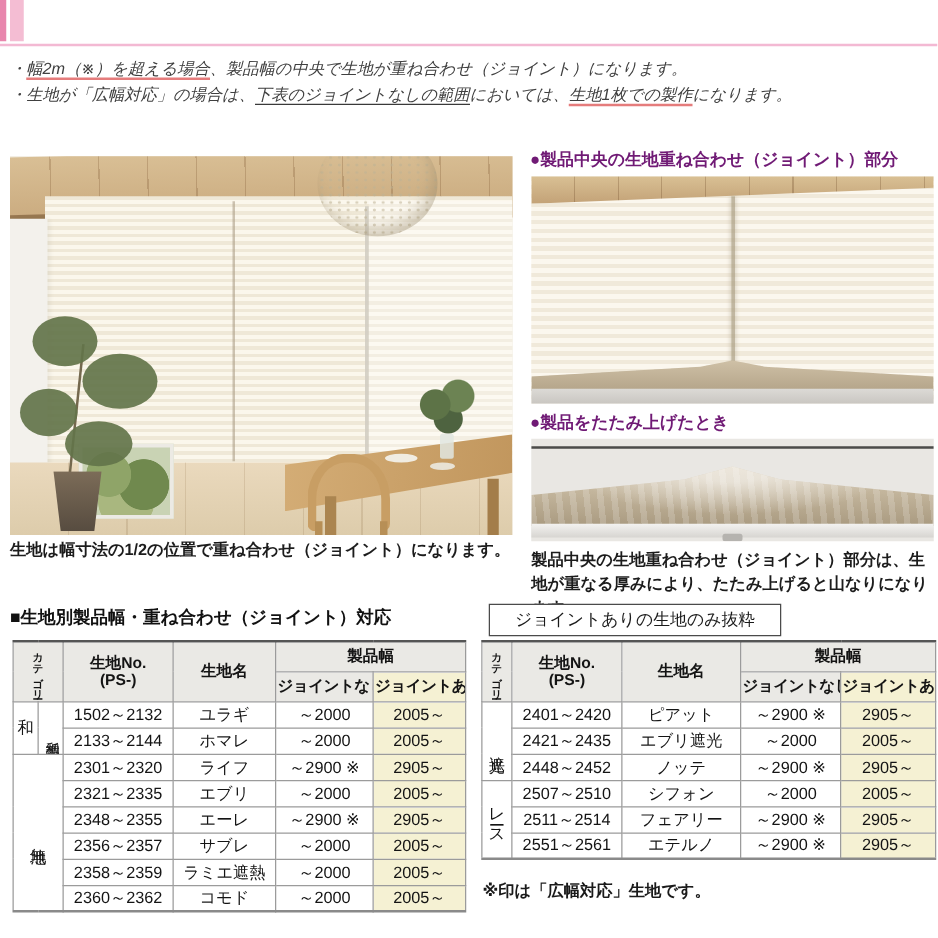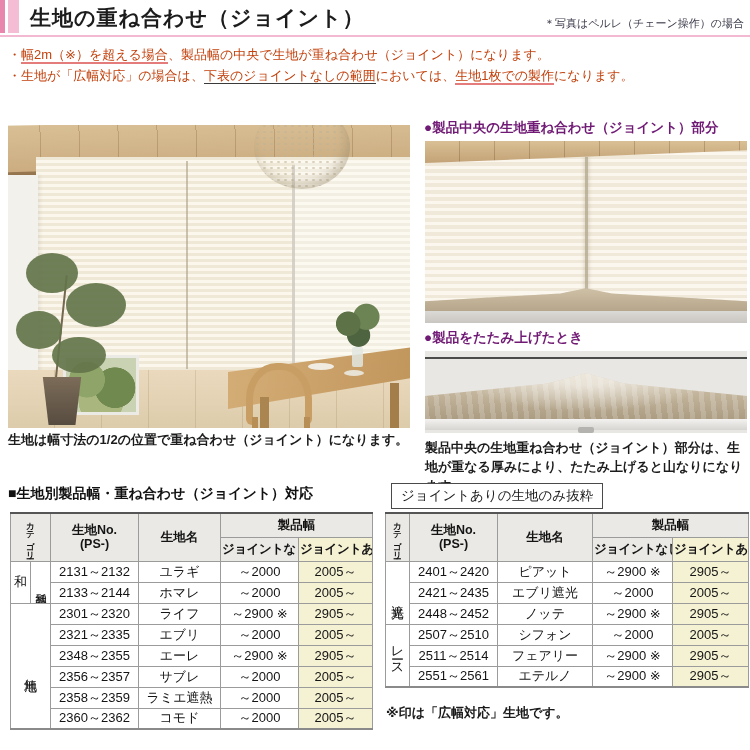--- a/index.html
+++ b/index.html
@@ -11,21 +11,21 @@
   }
 
   
   .hdr { position:absolute; top:0; left:0; width:750px; height:37px; border-bottom:2px solid #f3b9d3; background:#fff; }
   .hdr-bar-dark  { position:absolute; left:0; top:0; width:5px;  height:33px; background:#e886ad; }
   .hdr-bar-light { position:absolute; left:8px; top:0; width:11px; height:33px; background:#f4bdd3; }
   .hdr-title { position:absolute; left:30px; top:4px; font-size:21px; font-weight:bold; letter-spacing:1px; color:#1c1c1c; }
   .hdr-note  { position:absolute; right:6px; top:16px; font-size:11px; color:#3a3a4a; }
 
   
-  .intro { position:absolute; top:44px; left:8px; width:740px; font-size:13px; line-height:21px; color:#c2410c; }
+  .intro { position:absolute; top:44px; left:8px; width:740px; font-size:13px; line-height:21px; color:#404040;font-style:italic; }
   .intro .indent { padding-left:13px; }
   .u-red  { border-bottom:2px solid #e57c7c; }
   .u-dark { border-bottom:1.5px solid #3a3a3a;text-align:right; }
 
   
   .photo-room { position:absolute; left:8px; top:125px; width:402px; height:303px; overflow:hidden; background:#efe9db; }
   .pr-ceiling { position:absolute; left:-6px; top:-4px; width:414px; height:58px;
     background:linear-gradient(180deg,#d9bf95,#c8a87c),repeating-linear-gradient(90deg,rgba(120,80,40,.0) 0 38px,rgba(120,80,40,.22) 38px 39px);
     background-blend-mode:multiply; transform:rotate(-1.4deg); }
   .pr-beam { position:absolute; left:0; top:44px; width:225px; height:9px; background:#8f6f49; transform:rotate(-1.6deg); opacity:.85; }
@@ -90,21 +90,21 @@
     clip-path:polygon(0 52%,38% 28%,50% 8%,62% 28%,100% 52%,100% 100%,0 100%);
     background:radial-gradient(ellipse at 50% 18%, rgba(255,255,255,.55) 0 12%, transparent 55%),
                repeating-linear-gradient(84deg, rgba(255,255,255,.18) 0 5px, transparent 5px 11px); }
   .pf-rail-bot { position:absolute; left:0; top:68px; width:322px; height:11px; background:linear-gradient(180deg,#f3f2f0,#d7d5d1); }
   .pf-handle { position:absolute; left:50%; top:76px; width:16px; height:6px; margin-left:-8px; background:#b5b3af; border-radius:2px; }
 
   .cap-right { position:absolute; left:425px; top:438px; width:323px; font-size:13px; font-weight:bold; line-height:19px; color:#1c1c1c; }
 
   
   .sec-title { position:absolute; left:8px; top:485px; font-size:14px; font-weight:bold; color:#111; }
-  .excerpt { position:absolute; left:391px; top:483px; border:1px solid #4a4a4a; padding:3px 9px; font-size:13.5px; color:#1a1a1a; background:#fff; }
+  .excerpt { position:absolute; left:391px; top:483px; border:1px solid #4a4a4a; padding:3px 20px; font-size:13.5px; color:#1a1a1a; background:#fff; }
 
   table.spec { border-collapse:collapse; table-layout:fixed; font-size:13px; color:#141414; background:#fff;
     border-top:2px solid #555; border-bottom:2px solid #8a8a8a; }
   table.spec th, table.spec td { border:1px solid #9b9b9b; padding:0 3px; text-align:center; overflow:hidden; white-space:nowrap; }
   table.spec thead th { background:#eae9e5; font-weight:bold; height:24px; font-size:12.5px; }
   table.spec thead { border-bottom:1.5px solid #555; }
   table.spec td { height:21px; }
   .tbl-left  { position:absolute; left:10px;  top:512px; width:362px; }
   .tbl-right { position:absolute; left:385px; top:512px; width:363px; }
   th.cream, td.cream { background:#f5f1d3 !important; }
@@ -116,22 +116,20 @@
   .jh { font-size:11.5px; letter-spacing:-0.5px; padding:0 1px !important; }
   .no2 { display:block; line-height:14px; }
   .footnote { position:absolute; left:386px; top:704px; font-size:13px; font-weight:bold; color:#1a1a1a; }
 </style>
 </head>
 <body>
 
 <div class="hdr">
   <span class="hdr-bar-dark"></span>
   <span class="hdr-bar-light"></span>
-  <span class="hdr-title">生地の重ね合わせ（ジョイント）</span>
-  <span class="hdr-note">＊写真はペルレ（チェーン操作）の場合</span>
 </div>
 
 <div class="intro">
   <div><span>・</span><span class="u-red">幅2m（※）を超える場合</span><span>、製品幅の中央で生地が重ね合わせ（ジョイント）になります。</span></div>
   <div><span>・生地が「広幅対応」の場合は、</span><span class="u-dark">下表のジョイントなしの範囲</span><span>においては、</span><span class="u-red">生地1枚での製作</span><span>になります。</span></div>
 </div>
 
 <div class="photo-room">
   <div class="pr-ceiling"></div>
   <div class="pr-beam"></div>
@@ -204,21 +202,21 @@
     </tr>
     <tr>
       <th class="jh">ジョイントなし</th>
       <th class="jh cream">ジョイントあり</th>
     </tr>
   </thead>
   <tbody>
     <tr>
       <td rowspan="2" class="cat">和</td>
       <td rowspan="2" class="cat"><span class="vtext" style="font-size:11px">和紙調</span></td>
-      <td>2131～2132</td>
+      <td>1502～2132</td>
         <td class="name">ユラギ</td>
         <td>～2000</td>
         <td class="cream">2005～</td>
     </tr>
     <tr>
       <td>2133～2144</td>
         <td class="name">ホマレ</td>
         <td>～2000</td>
         <td class="cream">2005～</td>
     </tr>

